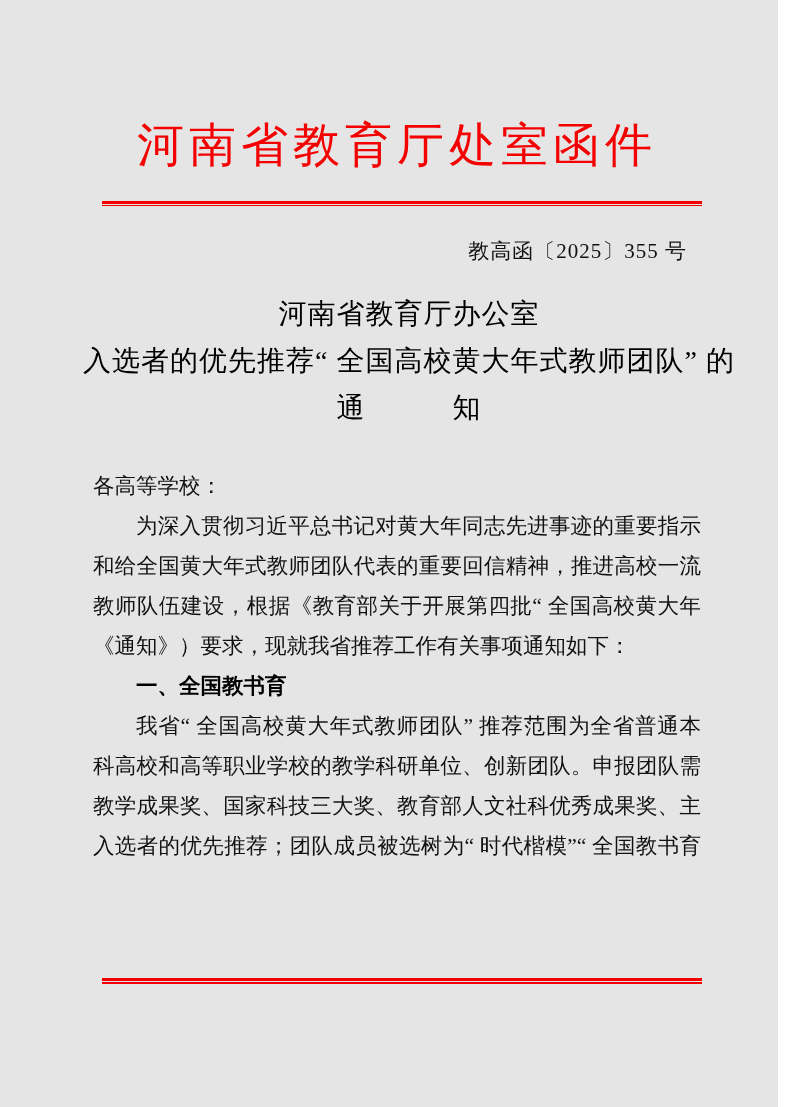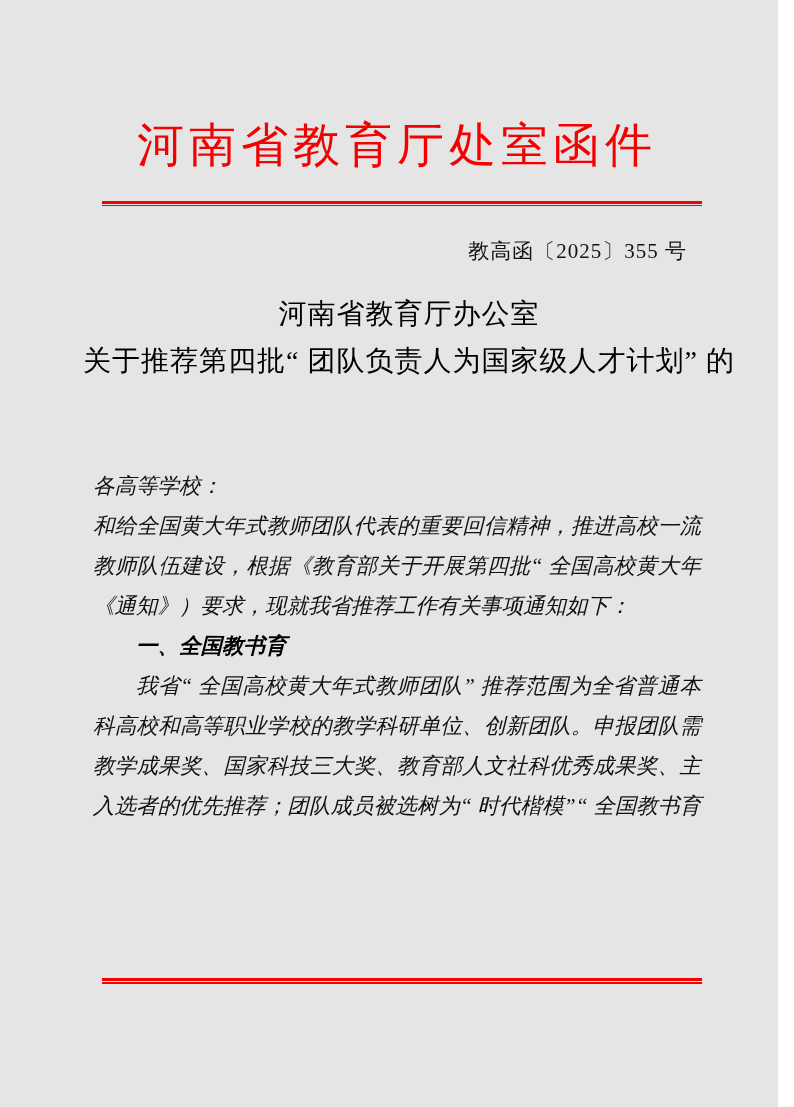--- a/index.html
+++ b/index.html
@@ -59,21 +59,21 @@
   .title-line-spread { white-space: pre; }
   .doc-body {
     position: absolute;
     top: 466px;
     left: 93px;
     width: 608px;
     font-size: 21.5px;
     line-height: 40px;
     color: #111111;
   }
-  .bline { min-height: 40px; font-style: italic; }
+  .bline { min-height: 40px; }
   .just { text-align: justify; text-align-last: justify; }
   .indent { text-indent: 2em; }
   .heading {
     font-family: "Liberation Sans", "DejaVu Sans", sans-serif;
     font-weight: bold;
     color: #000000;
   }
 </style>
 </head>
 <body>
@@ -81,26 +81,28 @@
 <div class="page">
 
   <div class="letterhead">河南省教育厅处室函件</div>
 
   <div class="divider divider-top"></div>
 
   <div class="doc-number">教高函〔2025〕355 号</div>
 
   <div class="title-block">
     <div class="title-line">河南省教育厅办公室</div>
-    <div class="title-line">关于推荐第四批“ 团队负责人为国家级人才计划” 的</div>
+    <div class="title-line">入选者的优先推荐“ 全国高校黄大年式教师团队” 的</div>
+    <div class="title-line title-line-spread">通　　　知</div>
   </div>
 
   <div class="doc-body">
     <div class="bline">各高等学校：</div>
 
+    <div class="bline indent just">为深入贯彻习近平总书记对黄大年同志先进事迹的重要指示</div>
     <div class="bline just">和给全国黄大年式教师团队代表的重要回信精神，推进高校一流</div>
     <div class="bline just">教师队伍建设，根据《教育部关于开展第四批“ 全国高校黄大年</div>
     <div class="bline">《通知》）要求，现就我省推荐工作有关事项通知如下：</div>
 
     <div class="bline indent heading">一、全国教书育</div>
 
     <div class="bline indent just">我省“ 全国高校黄大年式教师团队” 推荐范围为全省普通本</div>
     <div class="bline just">科高校和高等职业学校的教学科研单位、创新团队。申报团队需</div>
     <div class="bline just">教学成果奖、国家科技三大奖、教育部人文社科优秀成果奖、主</div>
     <div class="bline just">入选者的优先推荐；团队成员被选树为“ 时代楷模”“ 全国教书育</div>

